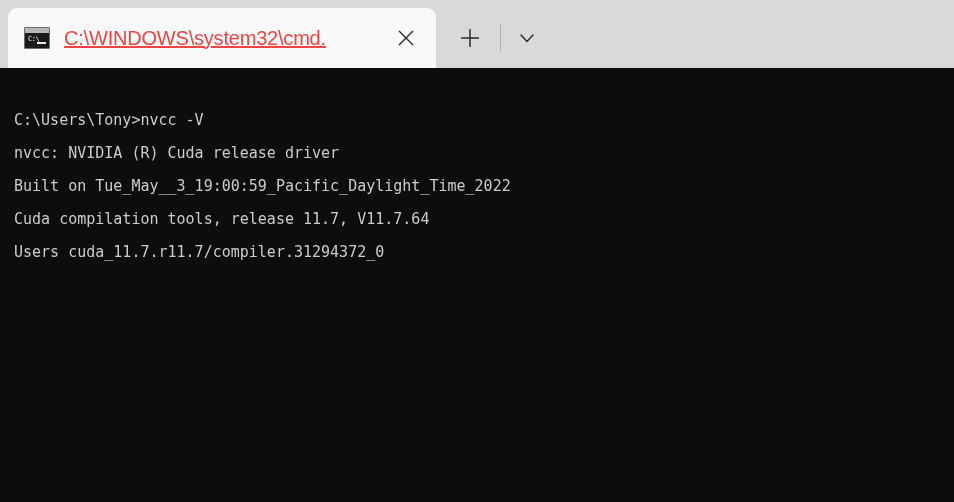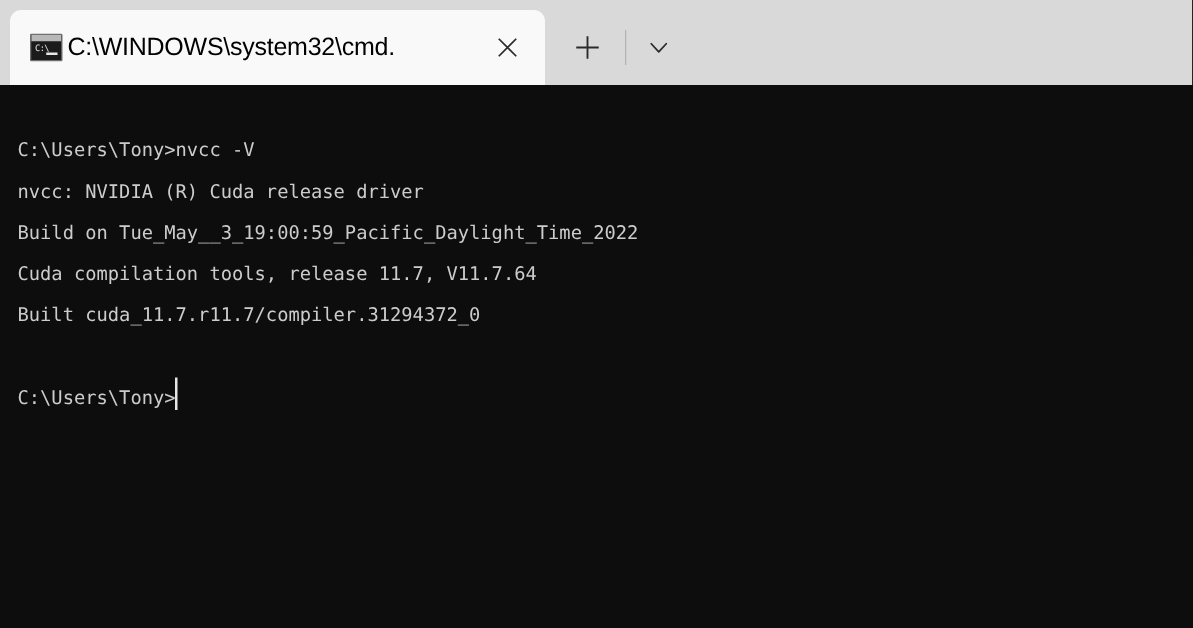--- a/index.html
+++ b/index.html
@@ -82,28 +82,29 @@
     position: absolute;
     top: 14px;
     left: 12px;
     width: 9px;
     height: 2px;
     background: #e8e8e8;
   }
 
   .tab-title {
     flex: 1 1 auto;
-    margin-left: 4px;
+    margin-left: 14px;
     font-size: 20px;
-    color: #000000;
+    color: #ef4444;
     letter-spacing: -0.2px;
     white-space: nowrap;
     overflow: hidden;
     text-overflow: clip;
     padding-right: 4px;
+    text-decoration: underline;
   }
 
   .tab-close {
     flex: 0 0 auto;
     width: 44px;
     height: 44px;
     margin-right: 8px;
     display: flex;
     align-items: center;
     justify-content: center;
@@ -210,20 +211,19 @@
           <path d="M4 7 L10 13.5 L16 7" stroke="#2b2b2b" stroke-width="1.4" fill="none" stroke-linecap="round" stroke-linejoin="round"></path>
         </svg>
       </div>
 
     </div>
   </div>
 
   <div class="console">
     <div class="console-line">C:\Users\Tony&gt;nvcc -V</div>
     <div class="console-line">nvcc: NVIDIA (R) Cuda release driver</div>
-    <div class="console-line">Build on Tue_May__3_19:00:59_Pacific_Daylight_Time_2022</div>
+    <div class="console-line">Built on Tue_May__3_19:00:59_Pacific_Daylight_Time_2022</div>
     <div class="console-line">Cuda compilation tools, release 11.7, V11.7.64</div>
-    <div class="console-line">Built cuda_11.7.r11.7/compiler.31294372_0</div>
+    <div class="console-line">Users cuda_11.7.r11.7/compiler.31294372_0</div>
     <div class="console-line blank"></div>
-    <div class="console-line"><span>C:\Users\Tony&gt;</span><span class="cursor"></span></div>
   </div>
 
 </div>
 
 </body></html>

